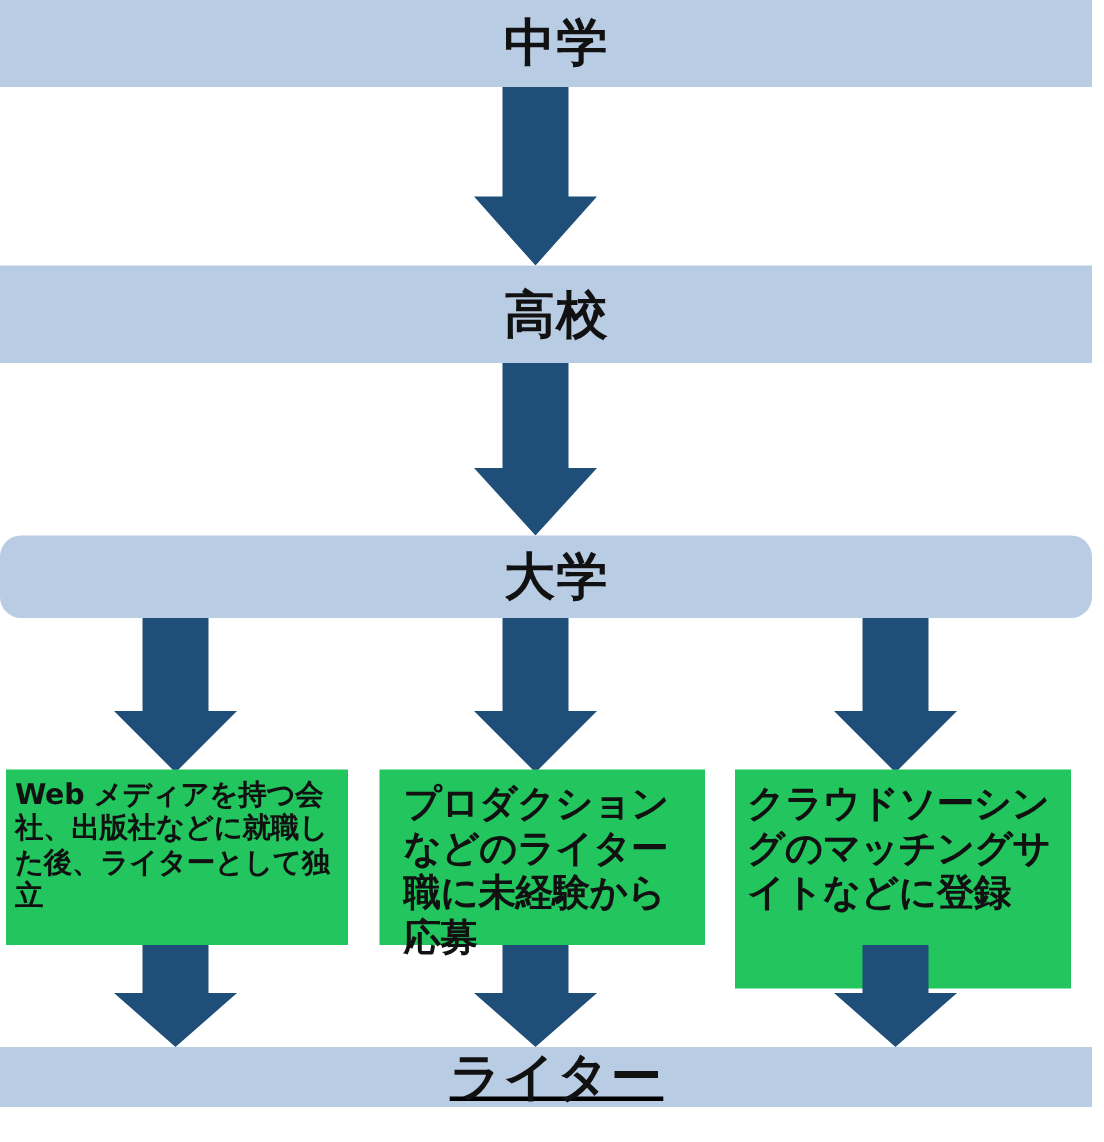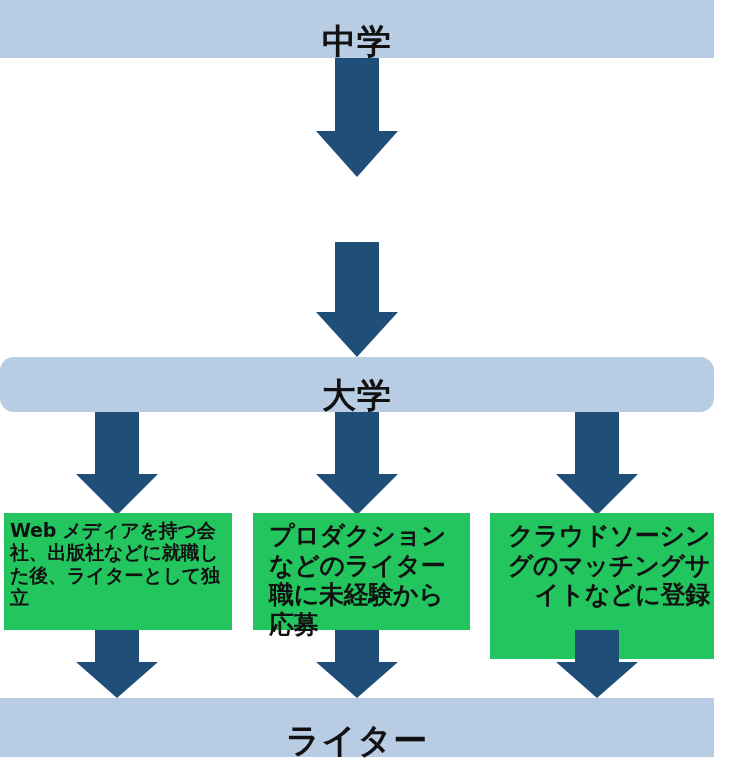--- a/index.html
+++ b/index.html
@@ -14,22 +14,23 @@
     position: relative;
     width: 736px;
     height: 761px;
     background: #ffffff;
     overflow: hidden;
   }
   .stage-bar {
     position: absolute;
     background: #b8cce4;
     display: flex;
-    align-items: flex-end;
+    align-items: center;
     justify-content: center;
+    padding-left: 14px;
   }
   .stage-label {
     font-size: 34px;
     font-weight: bold;
     color: #111111;
     letter-spacing: 1px;
     line-height: 1;
     white-space: nowrap;
   }
   .branch-box {
@@ -70,20 +71,23 @@
   <div class="stage-bar" style="left:0px; top:0px; width:714px; height:58px;">
     <span class="stage-label">中学</span>
   </div>
 
   <div class="arrow" style="left:316px; top:58px; width:82px; height:119px;">
     <svg viewBox="0 0 82 119" preserveAspectRatio="none">
       <polygon points="19,0 63,0 63,73 82,73 41,119 0,73 19,73" fill="#1f4e79"></polygon>
     </svg>
   </div>
 
+  <div class="stage-bar" style="left:0px; top:177px; width:714px; height:65px;">
+    <span class="stage-label">高校</span>
+  </div>
 
   <div class="arrow" style="left:316px; top:242px; width:82px; height:115px;">
     <svg viewBox="0 0 82 115" preserveAspectRatio="none">
       <polygon points="19,0 63,0 63,70 82,70 41,115 0,70 19,70" fill="#1f4e79"></polygon>
     </svg>
   </div>
 
   <div class="stage-bar" style="left:0px; top:357px; width:714px; height:55px;border-radius:14px;">
     <span class="stage-label">大学</span>
   </div>
@@ -107,21 +111,21 @@
   </div>
 
   <div class="branch-box" style="left:4px; top:513px; width:228px; height:117px; padding:6px 4px 0 6px;">
     <span class="branch-text small">Web メディアを持つ会社、出版社などに就職した後、ライターとして独立</span>
   </div>
 
   <div class="branch-box" style="left:253px; top:513px; width:217px; height:117px; padding:8px 4px 0 16px;">
     <span class="branch-text large">プロダクションなどのライター職に未経験から応募</span>
   </div>
 
-  <div class="branch-box" style="left:490px; top:513px; width:224px; height:146px; padding:8px 4px 0 8px;text-align:right;">
+  <div class="branch-box" style="left:490px; top:513px; width:224px; height:146px; padding:8px 4px 0 8px;">
     <span class="branch-text large">クラウドソーシングのマッチングサイトなどに登録</span>
   </div>
 
   <div class="arrow" style="left:76px; top:630px; width:82px; height:68px;">
     <svg viewBox="0 0 82 68" preserveAspectRatio="none">
       <polygon points="19,0 63,0 63,32 82,32 41,68 0,32 19,32" fill="#1f4e79"></polygon>
     </svg>
   </div>
 
   <div class="arrow" style="left:316px; top:630px; width:82px; height:68px;">
@@ -129,17 +133,17 @@
       <polygon points="19,0 63,0 63,32 82,32 41,68 0,32 19,32" fill="#1f4e79"></polygon>
     </svg>
   </div>
 
   <div class="arrow" style="left:556px; top:630px; width:82px; height:68px;">
     <svg viewBox="0 0 82 68" preserveAspectRatio="none">
       <polygon points="19,0 63,0 63,32 82,32 41,68 0,32 19,32" fill="#1f4e79"></polygon>
     </svg>
   </div>
 
-  <div class="stage-bar" style="left:0px; top:698px; width:714px; height:59px;">
+  <div class="stage-bar" style="left:0px; top:698px; width:714px; height:40px;text-decoration:underline;">
     <span class="stage-label">ライター</span>
   </div>
 
 </div>
 
 </body></html>

